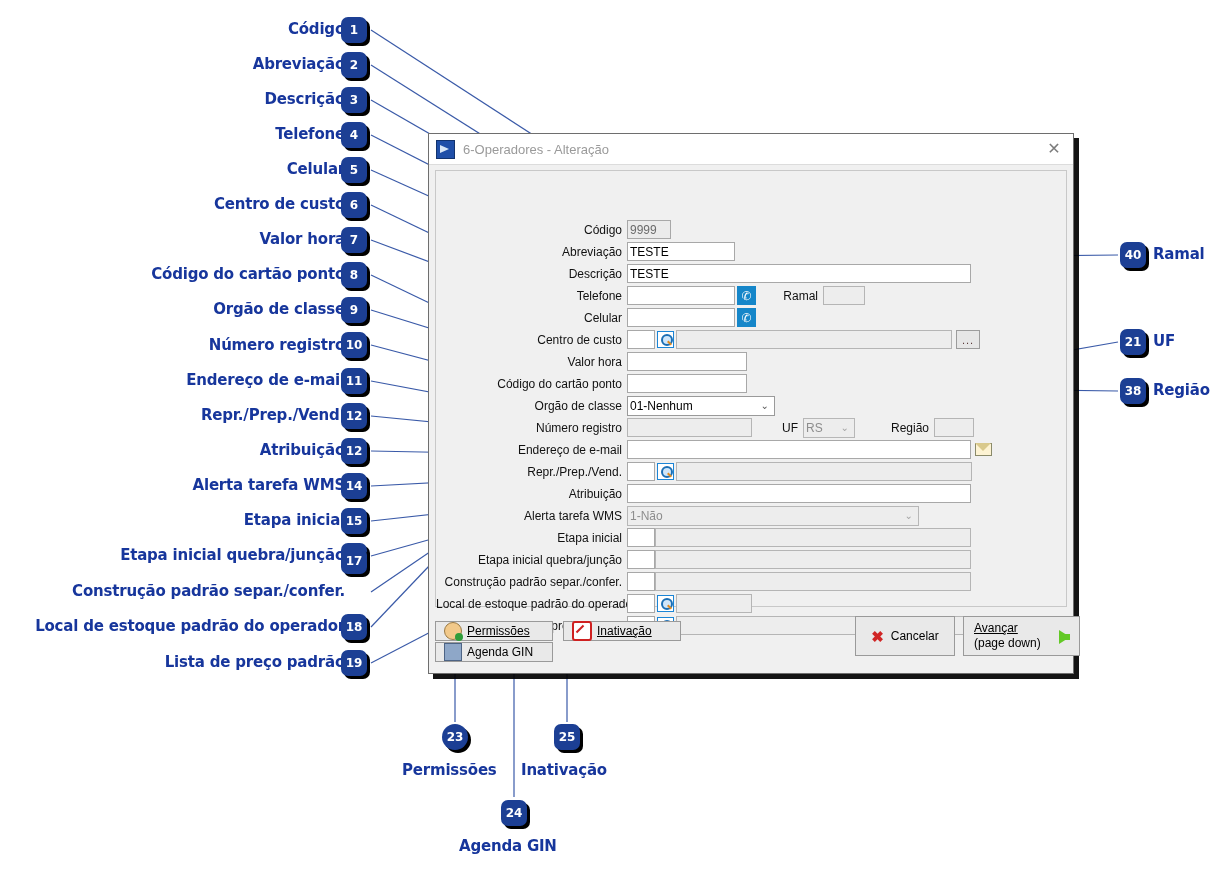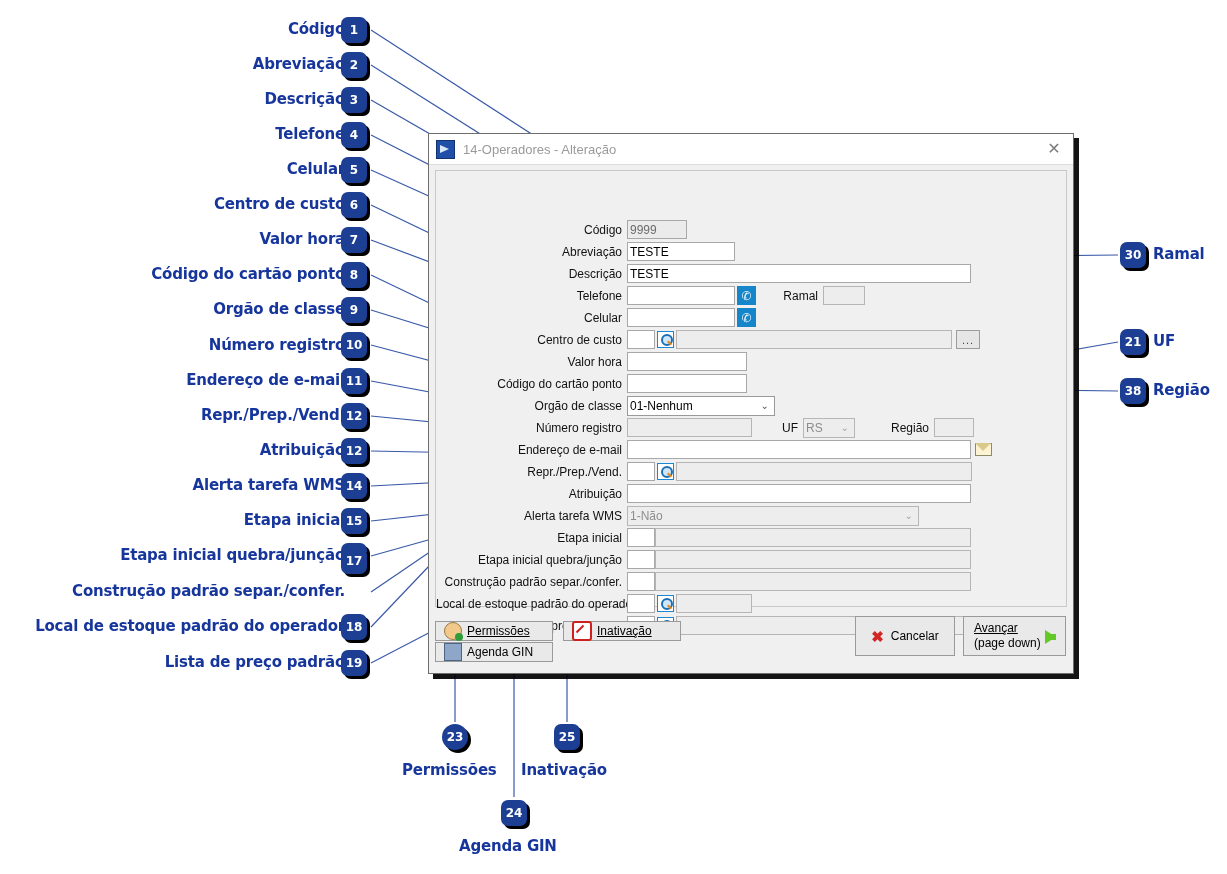--- a/index.html
+++ b/index.html
@@ -129,21 +129,21 @@
     position:absolute;background:#e9e9e9;border:1px solid #9a9a9a;
     box-sizing:border-box;display:flex;align-items:center;
     font-size:12px;color:#000;font-family:"Liberation Sans", sans-serif;
   }
   .btn .bico{width:16px;height:16px;flex:none;margin:0 5px 0 8px;position:relative;}
   .u{text-decoration:underline;}
   #btn-perm{left:6px;top:487px;width:118px;height:20px;}
   #btn-agenda{left:6px;top:508px;width:118px;height:20px;}
   #btn-inat{left:134px;top:487px;width:118px;height:20px;}
   #btn-cancel{left:426px;top:482px;width:100px;height:40px;justify-content:center;}
-  #btn-next{left:534px;top:482px;width:103px;height:40px;}
+  #btn-next{left:534px;top:482px;width:117px;height:40px;}
 
   .ico-user{background:#f2c98a;border:1px solid #9a7a45;border-radius:50%;}
   .ico-user:after{content:"";position:absolute;right:-2px;bottom:-2px;width:8px;height:8px;
      background:#2f9d3a;border-radius:50%;}
   .ico-block{background:#ffffff;border:2px solid #cf2020;border-radius:3px;position:relative;}
   .ico-block:after{content:"";position:absolute;left:1px;top:5px;width:10px;height:2px;background:#cf2020;transform:rotate(-45deg);}
   .ico-book{background:#8ea7c8;border:1px solid #4d6485;}
   .ico-x{color:#d02626;font-size:15px;font-weight:bold;line-height:1;}
   .arrow-right{
     position:absolute;right:9px;top:13px;width:0;height:0;
@@ -212,21 +212,21 @@
   <div class="anno-label right" style="right:882px;top:265px;">Código do cartão ponto</div>
   <div class="badge" style="left:341px;top:262px;">8</div>
 
   <div class="anno-label right" style="right:882px;top:300px;">Orgão de classe</div>
   <div class="badge" style="left:341px;top:297px;">9</div>
 
   <div class="anno-label right" style="right:882px;top:336px;">Número registro</div>
   <div class="badge" style="left:341px;top:332px;">10</div>
 
   <div class="anno-label right" style="right:882px;top:371px;">Endereço de e-mail</div>
-  <div class="badge" style="left:341px;top:368px;border-radius:8px;">11</div>
+  <div class="badge" style="left:341px;top:368px;">11</div>
 
   <div class="anno-label right" style="right:882px;top:406px;">Repr./Prep./Vend.</div>
   <div class="badge" style="left:341px;top:403px;">12</div>
 
   <div class="anno-label right" style="right:882px;top:441px;">Atribuição</div>
   <div class="badge" style="left:341px;top:438px;">12</div>
 
   <div class="anno-label right" style="right:882px;top:476px;">Alerta tarefa WMS</div>
   <div class="badge" style="left:341px;top:473px;">14</div>
 
@@ -238,21 +238,21 @@
 
   <div class="anno-label right" style="right:882px;top:582px;">Construção padrão separ./confer.</div>
   <div class="badge" style="left:341px;top:548px;">17</div>
 
   <div class="anno-label right" style="right:882px;top:617px;">Local de estoque padrão do operador</div>
   <div class="badge" style="left:341px;top:614px;">18</div>
 
   <div class="anno-label right" style="right:882px;top:653px;">Lista de preço padrão</div>
   <div class="badge" style="left:341px;top:650px;">19</div>
 
-  <div class="badge" style="left:1120px;top:242px;">30</div>
+  <div class="badge" style="left:1120px;top:242px;">40</div>
   <div class="anno-label" style="left:1153px;top:245px;">Ramal</div>
 
   <div class="badge" style="left:1120px;top:329px;">21</div>
   <div class="anno-label" style="left:1153px;top:332px;">UF</div>
 
   <div class="badge" style="left:1120px;top:378px;">38</div>
   <div class="anno-label" style="left:1153px;top:381px;">Região</div>
 
   <div class="badge" style="left:442px;top:724px;border-radius:13px;">23</div>
   <div class="anno-label" style="left:402px;top:761px;">Permissões</div>
@@ -261,29 +261,29 @@
   <div class="anno-label" style="left:459px;top:837px;">Agenda GIN</div>
 
   <div class="badge" style="left:554px;top:724px;">25</div>
   <div class="anno-label" style="left:521px;top:761px;">Inativação</div>
 </div>
 
 <div id="dialog">
 
   <div id="titlebar">
     <div id="title-icon"></div>
-    <div id="title-text">14-Operadores - Alteração</div>
+    <div id="title-text">6-Operadores - Alteração</div>
     <div id="close-btn">✕</div>
   </div>
 
   <div id="panel">
 
     <div class="row" style="top:48px;">
       <div class="flabel">Código</div>
-      <div class="fld dis" style="width:60px;">9999</div>
+      <div class="fld dis" style="width:44px;">9999</div>
     </div>
 
     <div class="row" style="top:70px;">
       <div class="flabel">Abreviação</div>
       <div class="fld" style="width:108px;">TESTE</div>
     </div>
 
     <div class="row" style="top:92px;">
       <div class="flabel">Descrição</div>
       <div class="fld" style="width:344px;">TESTE</div>

